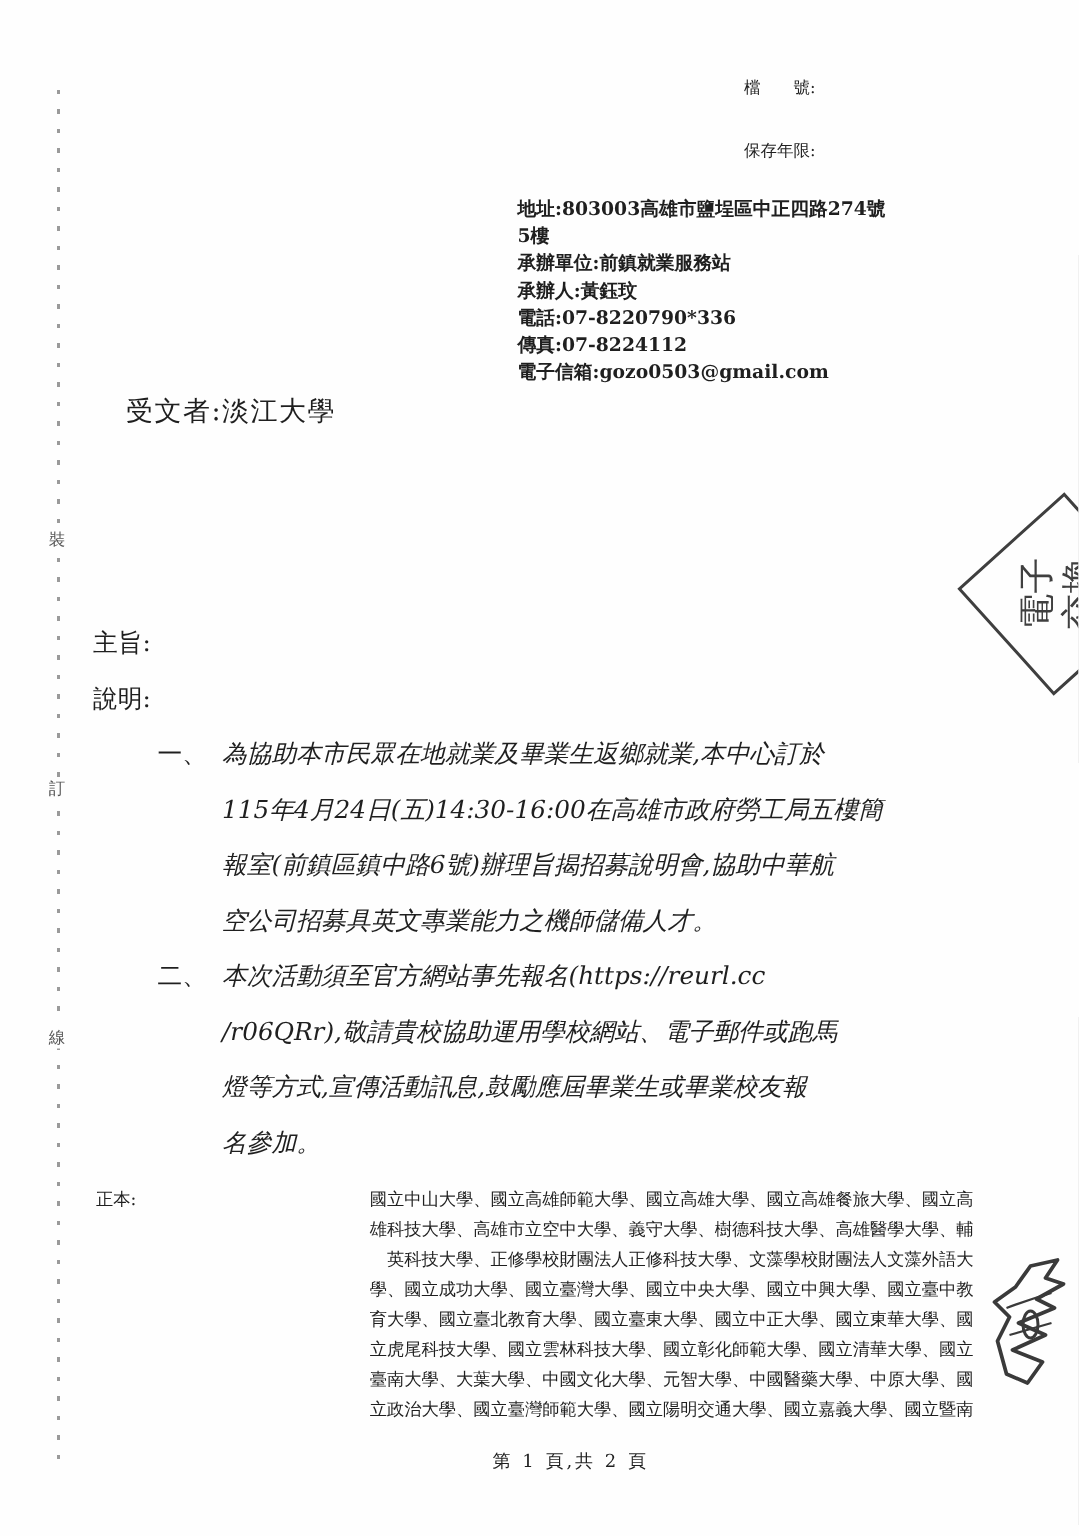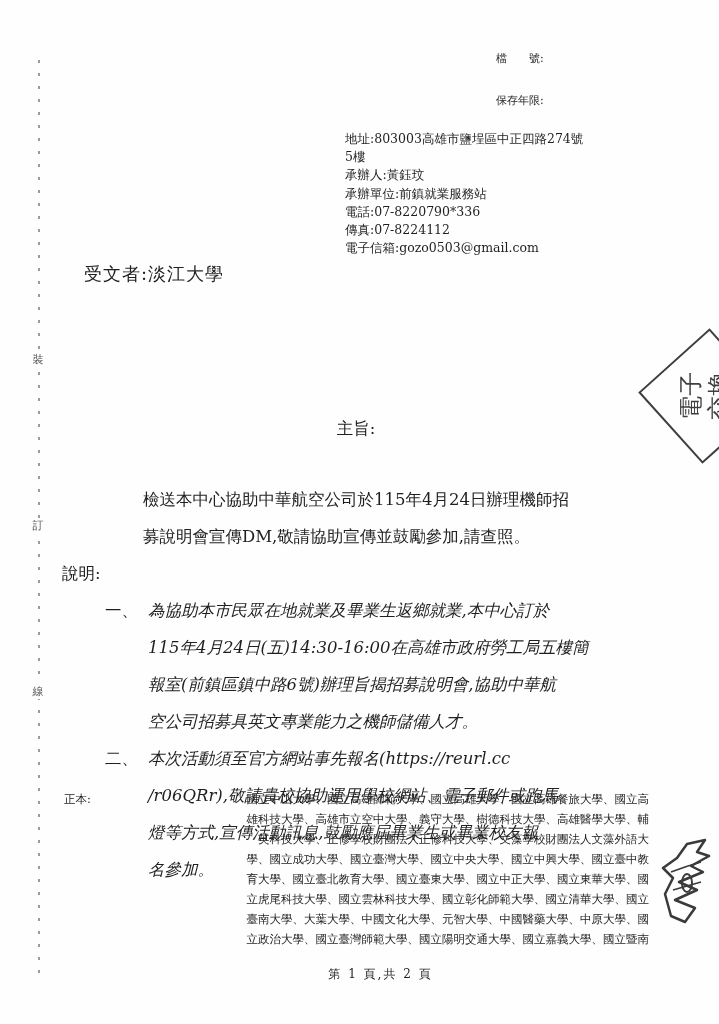--- a/index.html
+++ b/index.html
@@ -35,20 +35,21 @@
     font-weight: normal;
     letter-spacing: 3px;
   }
 
   
   .contact {
     position: absolute;
     left: 345px; top: 130px;
     font-size: 12.5px;
     line-height: 18.2px;
+    font-weight: bold;
   }
 
   .recipient {
     position: absolute;
     left: 84px; top: 262px;
     font-size: 18px;
     letter-spacing: 1px;
   }
 
   .meta {
@@ -59,21 +60,21 @@
   }
 
   .body {
     position: absolute;
     left: 62px; top: 410px;
     width: 588px;
     font-size: 16.5px;
     line-height: 37px;
   }
   .pre { white-space: pre-wrap; }
-  .row { display: flex; align-items: center; flex-direction: column; }
+  .row { display: flex; align-items: flex-end; }
   .subject-label { flex: 0 0 71px; }
   .subject-text { flex: 1; }
   .item { margin-left: 43px; display: flex; align-items: flex-start; }
   .item-no { flex: 0 0 43px; }
   .item-text { flex: 1; font-style: italic; }
 
   .copies {
     position: absolute;
     left: 64px; top: 789px;
     width: 585px;
@@ -154,35 +155,33 @@
 
   <div class="file-block">
     <div>檔　　號:</div>
     <div>保存年限:</div>
   </div>
 
 
   <div class="contact">
     <div>地址:803003高雄市鹽埕區中正四路274號</div>
     <div>5樓</div>
+    <div>承辦單位:前鎮就業服務站</div>
     <div>承辦人:黃鈺玟</div>
-    <div>承辦單位:前鎮就業服務站</div>
     <div>電話:07-8220790*336</div>
     <div>傳真:07-8224112</div>
     <div>電子信箱:gozo0503@gmail.com</div>
   </div>
 
   <div class="recipient">受文者:淡江大學</div>
 
 
   <div class="body">
     <div class="row">
       <span class="subject-label">主旨:</span>
-      <span class="subject-text pre">檢送本中心協助中華航空公司於115年4月24日辦理機師招
-募說明會宣傳DM,敬請協助宣傳並鼓勵參加,請查照。</span>
     </div>
     <div>說明:</div>
     <div class="item">
       <span class="item-no">一、</span>
       <span class="item-text pre">為協助本市民眾在地就業及畢業生返鄉就業,本中心訂於
 115年4月24日(五)14:30-16:00在高雄市政府勞工局五樓簡
 報室(前鎮區鎮中路6號)辦理旨揭招募說明會,協助中華航
 空公司招募具英文專業能力之機師儲備人才。</span>
     </div>
     <div class="item">

